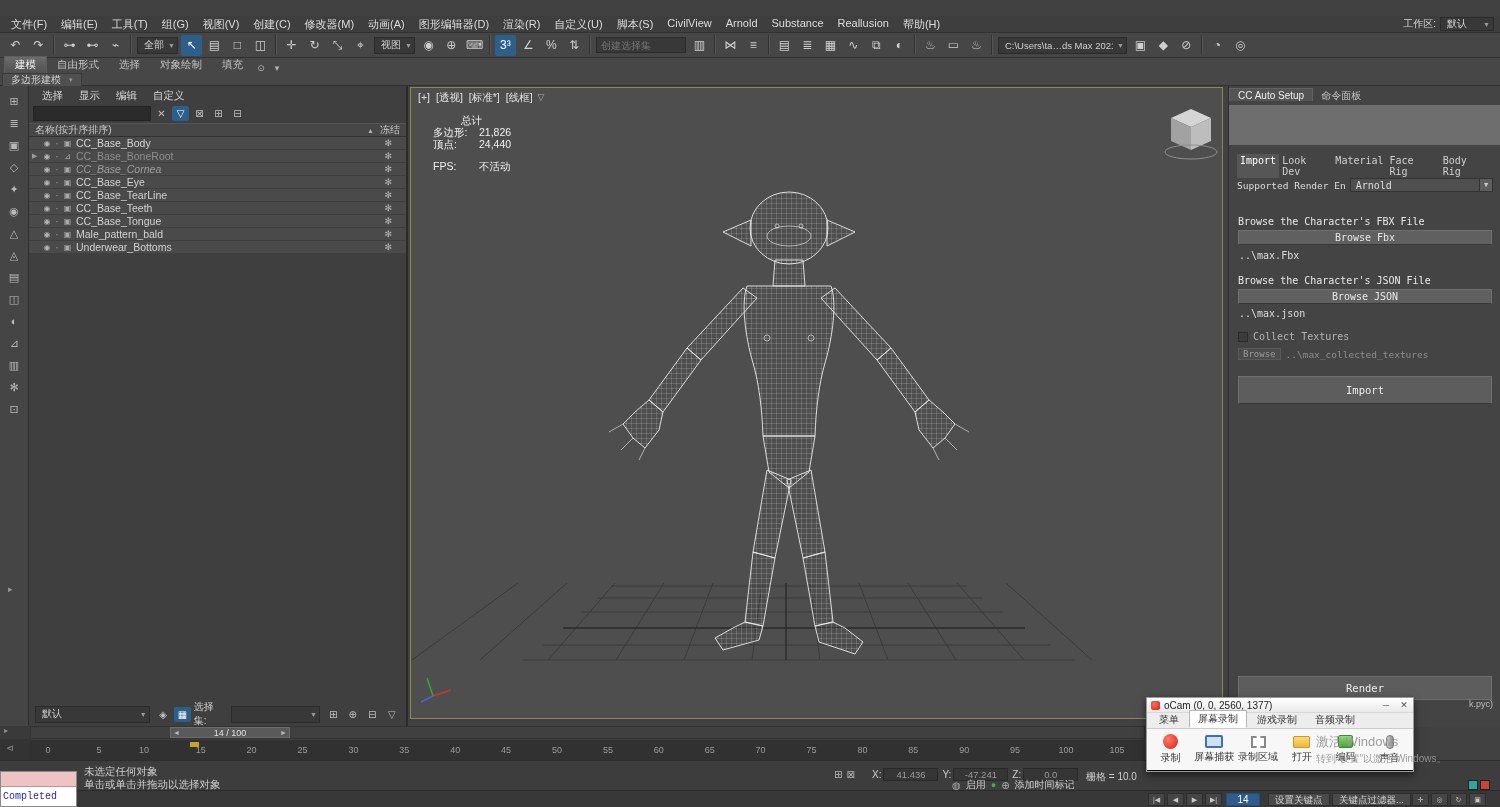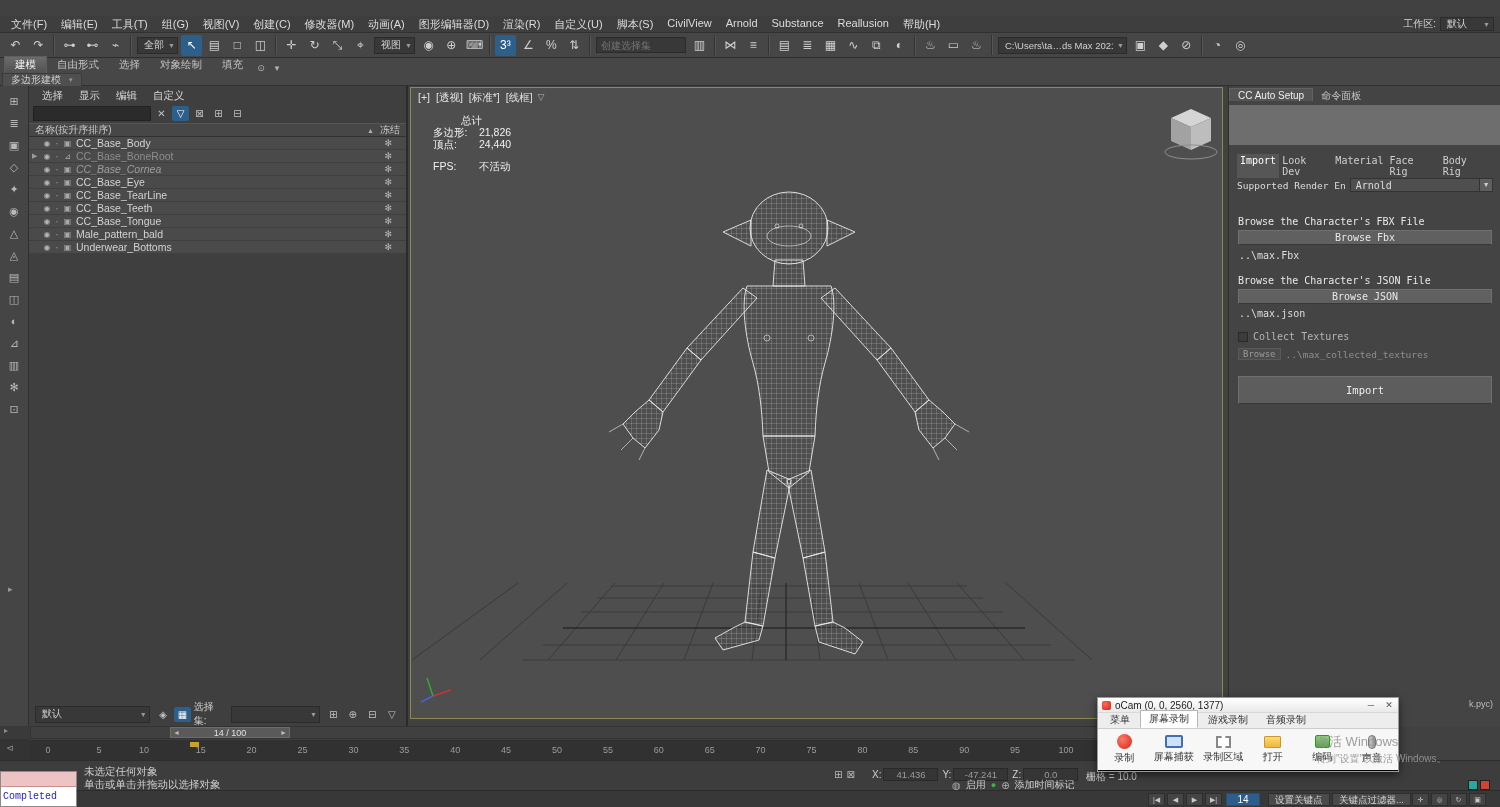--- a/index.html
+++ b/index.html
@@ -125,21 +125,21 @@
 #setkey{position:absolute;left:1268px;top:2px;height:13px;background:#4a4a4a;border:1px solid #2e2e2e;color:#d6d6d6;font-size:9.5px;padding:0 6px;line-height:12px}
 #keyfilters{position:absolute;left:1332px;top:2px;height:13px;background:#4a4a4a;border:1px solid #2e2e2e;color:#d6d6d6;font-size:9.5px;padding:0 6px;line-height:12px}
 #navctl{position:absolute;left:1412px;top:2px;display:flex;gap:2px}
 #badges{position:absolute;left:1468px;top:-11px;display:flex;gap:2px;z-index:26}
 .badge{width:10px;height:10px;border:1px solid #222}
 
 #listener{position:absolute;left:0;top:771px;width:77px;height:36px;z-index:30;border:1px solid #8a8a8a}
 #listener .mac{height:15px;background:#eec3c3;border-bottom:1px solid #c98f8f}
 #listener .lst{height:19px;background:#fff;color:#2323c8;font:10px "Liberation Mono","DejaVu Sans Mono",monospace;display:flex;align-items:center;padding-left:2px}
 
-#ocam{position:absolute;left:1097px;top:697px;width:302px;height:75px;background:#000000;border:1px solid #9a9a9a;box-shadow:0 3px 8px rgba(0,0,0,.55);z-index:50;color:#222}
+#ocam{position:absolute;left:1146px;top:697px;width:268px;height:75px;background:#000000;border:1px solid #9a9a9a;box-shadow:0 3px 8px rgba(0,0,0,.55);z-index:50;color:#222}
 #oc-title{height:15px;display:flex;align-items:center;background:linear-gradient(#fff,#e9e9e9);font-size:10px;border-bottom:1px solid #d8d8d8}
 .oc-logo{width:9px;height:9px;background:radial-gradient(circle at 35% 35%,#ff6a5a,#d42313);border-radius:2px;margin:0 4px}
 #oc-btns{margin-left:auto;display:flex}
 .oc-wbtn{width:18px;text-align:center;color:#555;font-size:9px}
 #oc-tabs{height:16px;display:flex;align-items:flex-end;background:#ededed;padding-left:4px;gap:2px;border-bottom:1px solid #ccc;font-size:10px}
 .oc-tab{padding:1px 8px;color:#333}
 .oc-tab.active{background:#fff;border:1px solid #b5b5b5;border-bottom:1px solid #fff}
 #oc-tools{display:flex;height:41px;background:#f7f7f7;padding:1px 2px;gap:1px}
 .oc-btn{width:52px;display:flex;flex-direction:column;align-items:center;justify-content:center;gap:2px;font-size:10px;color:#333}
 .oci{display:block}
@@ -539,20 +539,21 @@
   <div class="cp-path" style="top:222px">..\max.json</div>
   <div id="cp-collect">
     <span class="cb"></span>
     <span>Collect Textures</span>
   </div>
   <div id="cp-collect-path">
     <span class="mini-btn">Browse</span>
     <span>..\max_collected_textures</span>
   </div>
   <div id="cp-import">Import</div>
+  <div id="cp-renderbtn">Render</div>
 </div>
 
 <div id="tslider-left"><span>▸</span></div>
 <div id="tslider">
   <div id="thandle">
     <span class="ha">◄</span>
     <span>14 / 100</span>
     <span class="ha">►</span>
   </div>
 </div>

